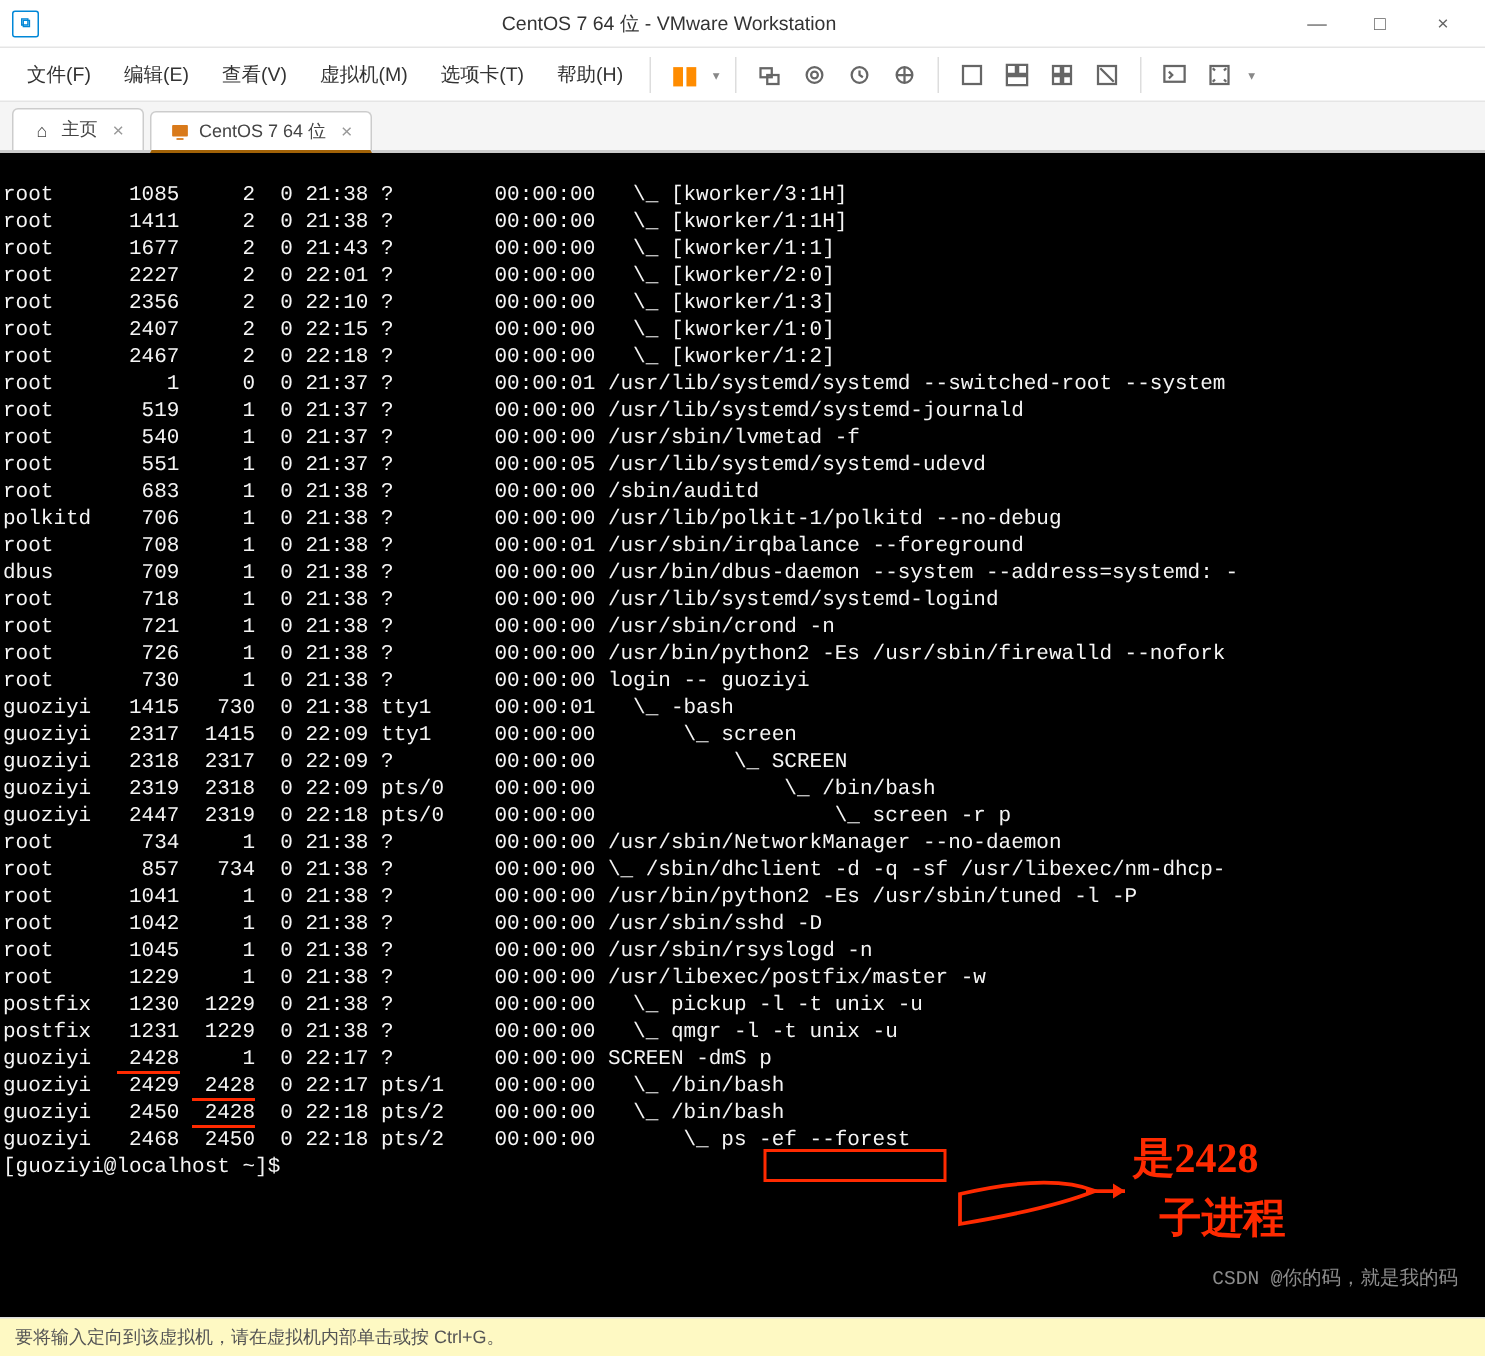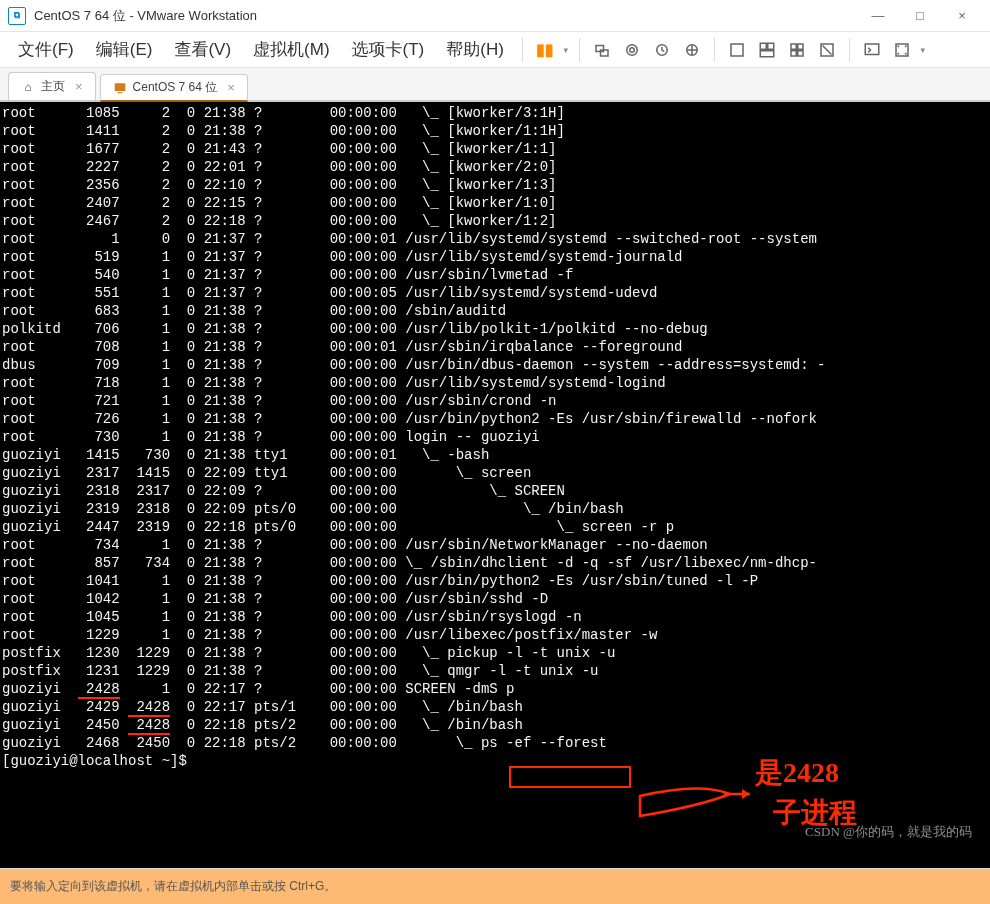--- a/index.html
+++ b/index.html
@@ -1,40 +1,40 @@
 <!DOCTYPE html>
 <html><head>
 <meta charset="utf-8">
 <style>
 * { margin: 0; padding: 0; box-sizing: border-box; }
 body { font-family: "Microsoft YaHei", "Segoe UI", sans-serif; width: 990px; height: 904px; background: #f0f0f0; display: flex; flex-direction: column; overflow: hidden; }
 .titlebar { height: 32px; background: #fff; display: flex; align-items: center; padding: 0 8px; border-bottom: 1px solid #e5e5e5; }
 .app-icon { width: 18px; height: 18px; background: #fff; border: 1px solid #0087d7; border-radius: 2px; display: flex; align-items: center; justify-content: center; font-size: 9px; color: #0087d7; font-weight: bold; margin-right: 8px; }
-.title-text { font-size: 13px; color: #333; flex: 1; }
+.title-text { font-size: 13px; color: #333; flex: 1; text-align: center; }
 .win-btns { display: flex; gap: 2px; }
 .win-btn { width: 40px; height: 28px; display: flex; align-items: center; justify-content: center; font-size: 13px; color: #666; cursor: pointer; }
 .menubar { height: 36px; background: #fff; display: flex; align-items: center; padding: 0 8px; gap: 2px; border-bottom: 1px solid #e5e5e5; }
-.menu-item { padding: 6px 10px; font-size: 17px; color: #333; cursor: pointer; border-radius: 2px; }
+.menu-item { padding: 6px 10px; font-size: 13px; color: #333; cursor: pointer; border-radius: 2px; }
 .menu-sep { width: 1px; height: 24px; background: #ddd; margin: 0 6px; }
 .tb-btn { width: 28px; height: 28px; display: flex; align-items: center; justify-content: center; cursor: pointer; border-radius: 2px; color: #555; }
 .tb-pause { color: #ff8c00; font-size: 16px; font-weight: bold; }
 .tb-btn svg { width: 18px; height: 18px; }
 .tb-dropdown-arrow { width: 10px; display: flex; align-items: center; justify-content: center; color: #888; font-size: 9px; }
 .tabbar { height: 34px; background: #f5f5f5; display: flex; align-items: flex-end; padding: 0 8px; border-bottom: 2px solid #ccc; }
 .tab { height: 28px; padding: 0 12px; display: flex; align-items: center; gap: 6px; font-size: 12px; color: #444; background: #fff; border: 1px solid #ccc; border-bottom: none; border-radius: 4px 4px 0 0; margin-right: 4px; cursor: pointer; }
 .tab.active { background: #fff; border-bottom: 2px solid #a16207; position: relative; top: 2px; }
 .tab-icon { width: 14px; height: 14px; display: inline-flex; align-items: center; justify-content: center; font-size: 12px; }
 .tab-close { font-size: 13px; color: #999; margin-left: 4px; }
 .terminal { flex: 1; background: #000; font-family: "Courier New", monospace; font-size: 14px; line-height: 18px; color: #f5f5f5; padding: 2px; overflow: hidden; position: relative; }
-.terminal pre { font-family: inherit; white-space: pre; }
+.terminal pre { font-family: inherit; white-space: pre; margin-top: 17px; }
 .underline-red { border-bottom: 2px solid #ff2a00; text-align: right; }
 .annotation-layer { position: absolute; top: 0; left: 0; width: 100%; height: 100%; pointer-events: none; }
 .annotation-text { position: absolute; color: #ff2a00; font-size: 28px; font-family: "KaiTi", serif; font-weight: bold; line-height: 32px; }
-.statusbar { height: 36px; background: #fdba74; display: flex; align-items: center; padding: 0 10px; font-size: 12px; color: #555; border-top: 1px solid #ddd; }
-.watermark { position: absolute; right: 18px; bottom: 27px; font-size: 13px; color: rgba(200,200,200,0.7); font-family: Liberation Serif, serif; }
+.statusbar { height: 26px; background: #fef9c3; display: flex; align-items: center; padding: 0 10px; font-size: 12px; color: #555; border-top: 1px solid #ddd; }
+.watermark { position: absolute; right: 18px; bottom: 16px; font-size: 13px; color: rgba(200,200,200,0.7); font-family: Liberation Mono, monospace; }
 </style>
 </head>
 <body>
 
 <div class="titlebar">
   <div class="app-icon">⧉</div>
   <div class="title-text">CentOS 7 64 位 - VMware Workstation</div>
   <div class="win-btns">
     <div class="win-btn">—</div>
     <div class="win-btn">□</div>

